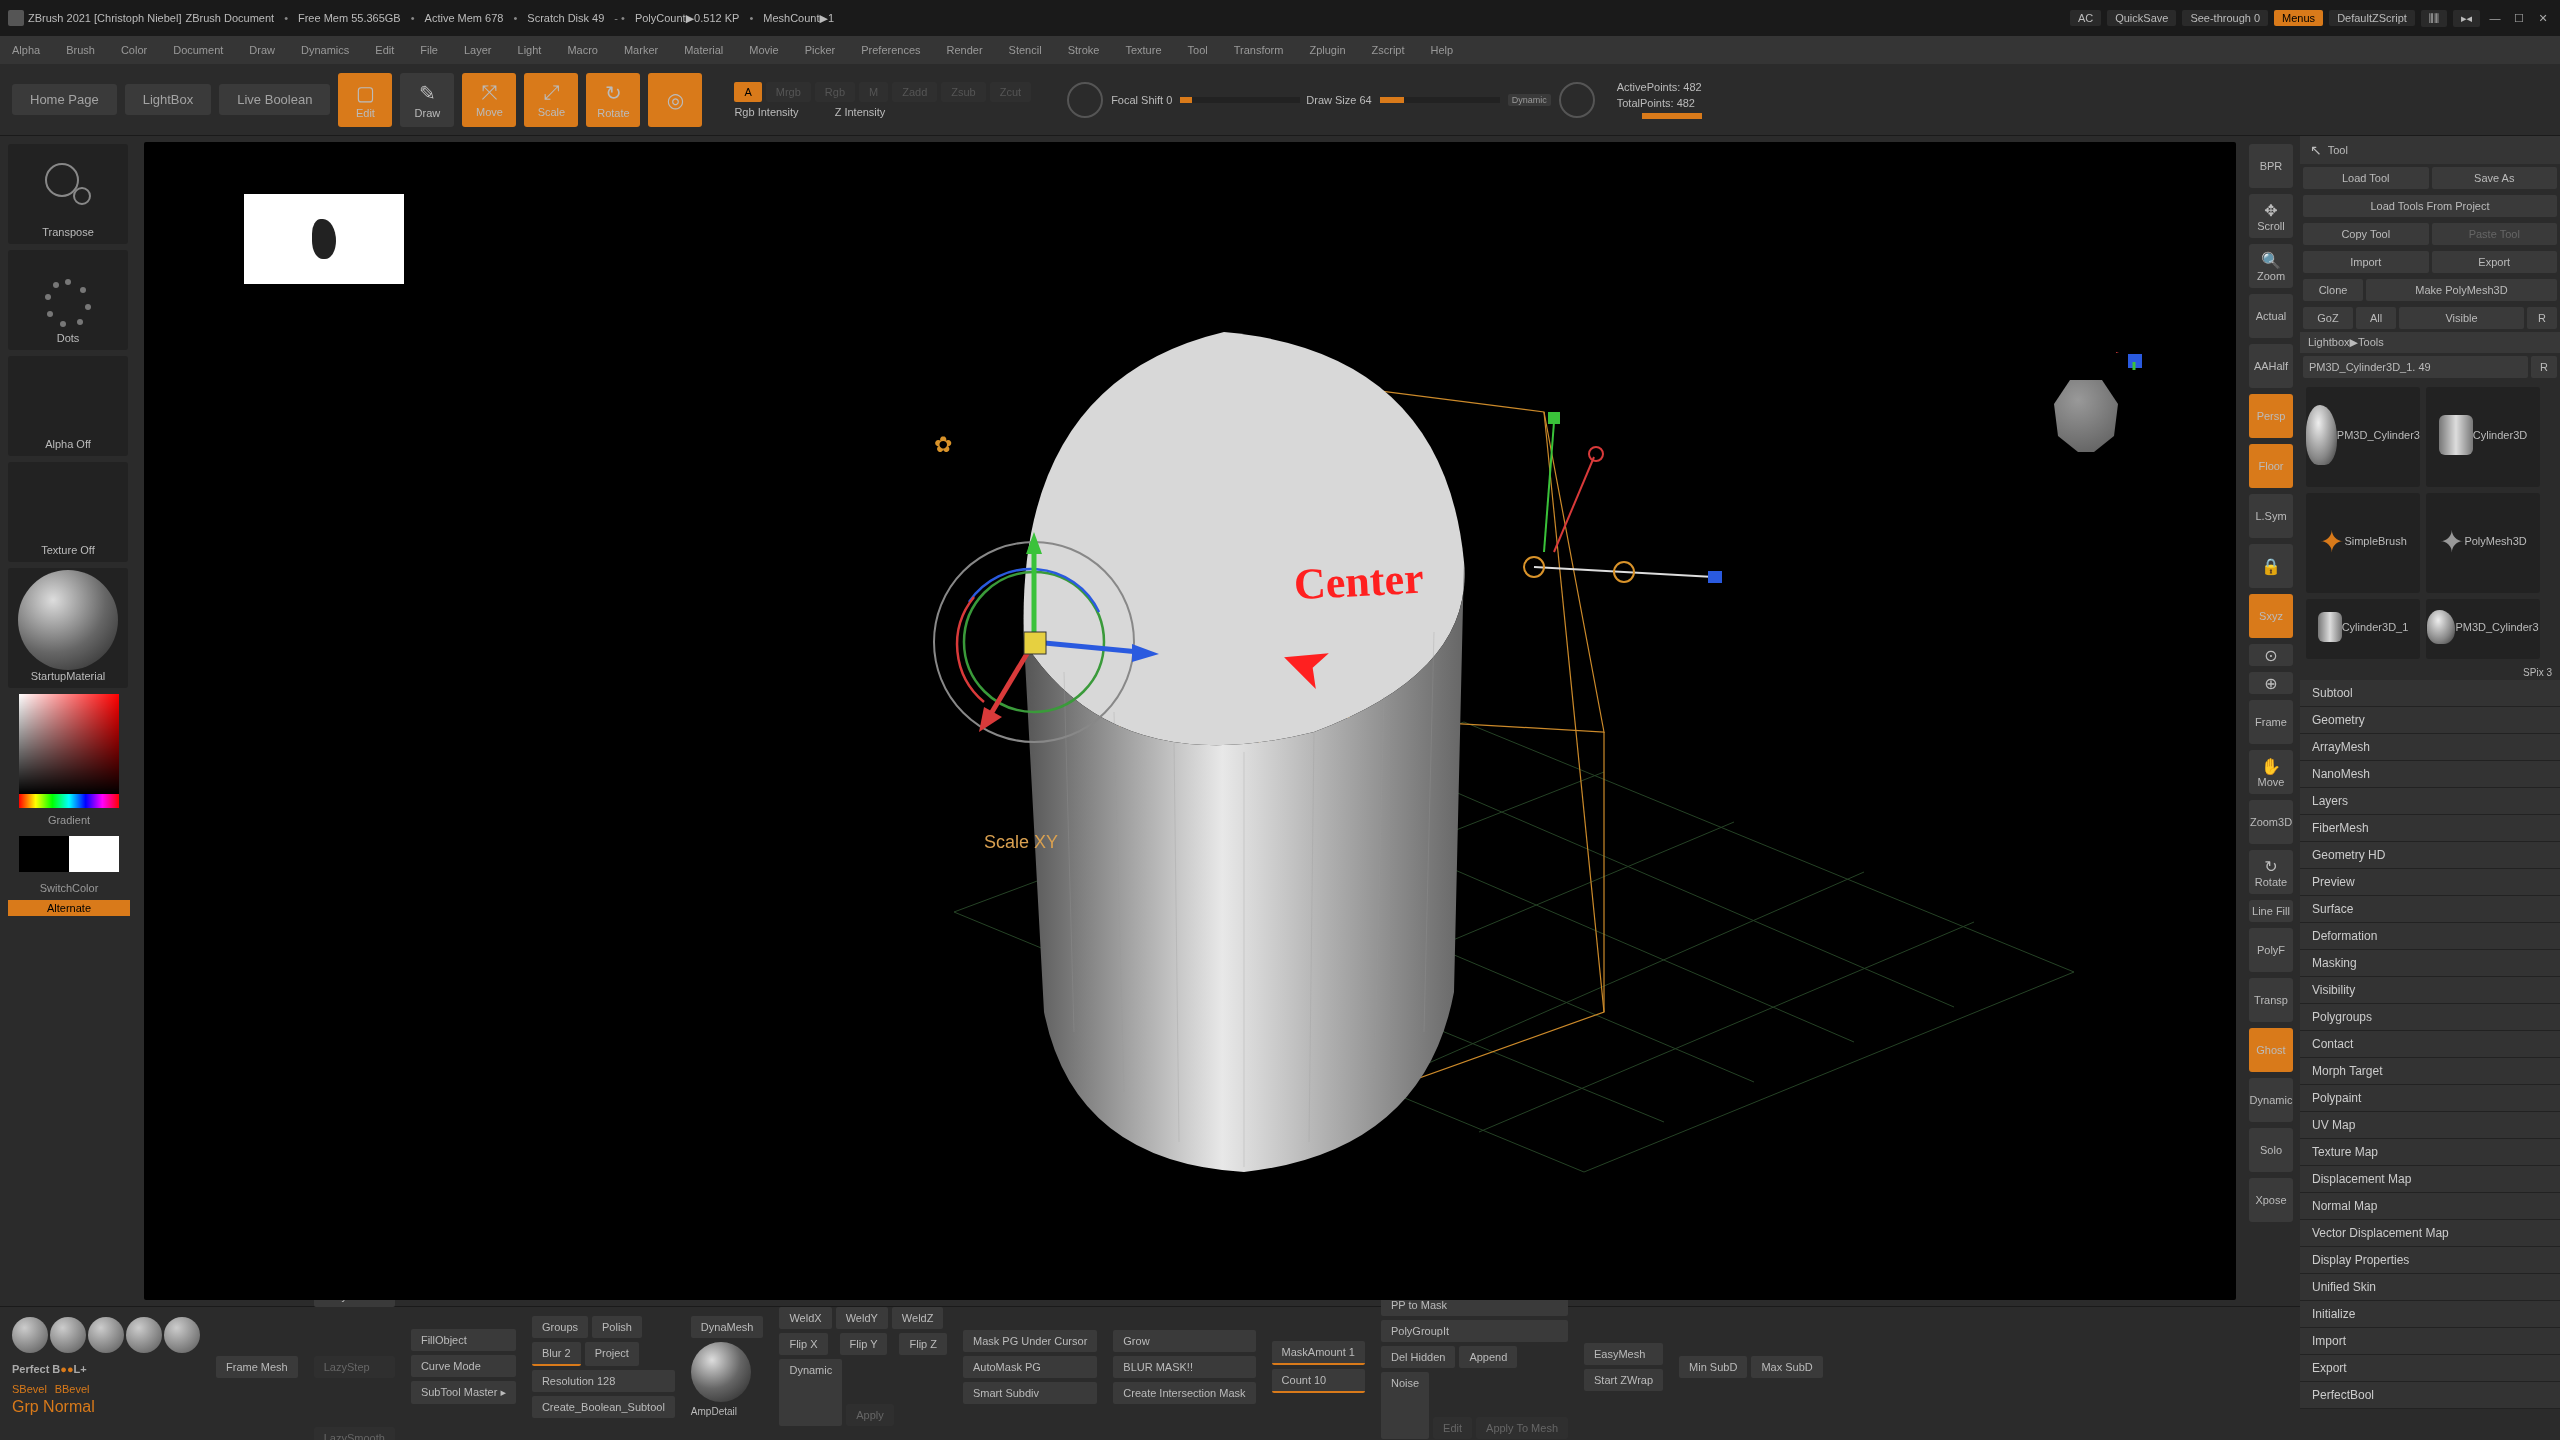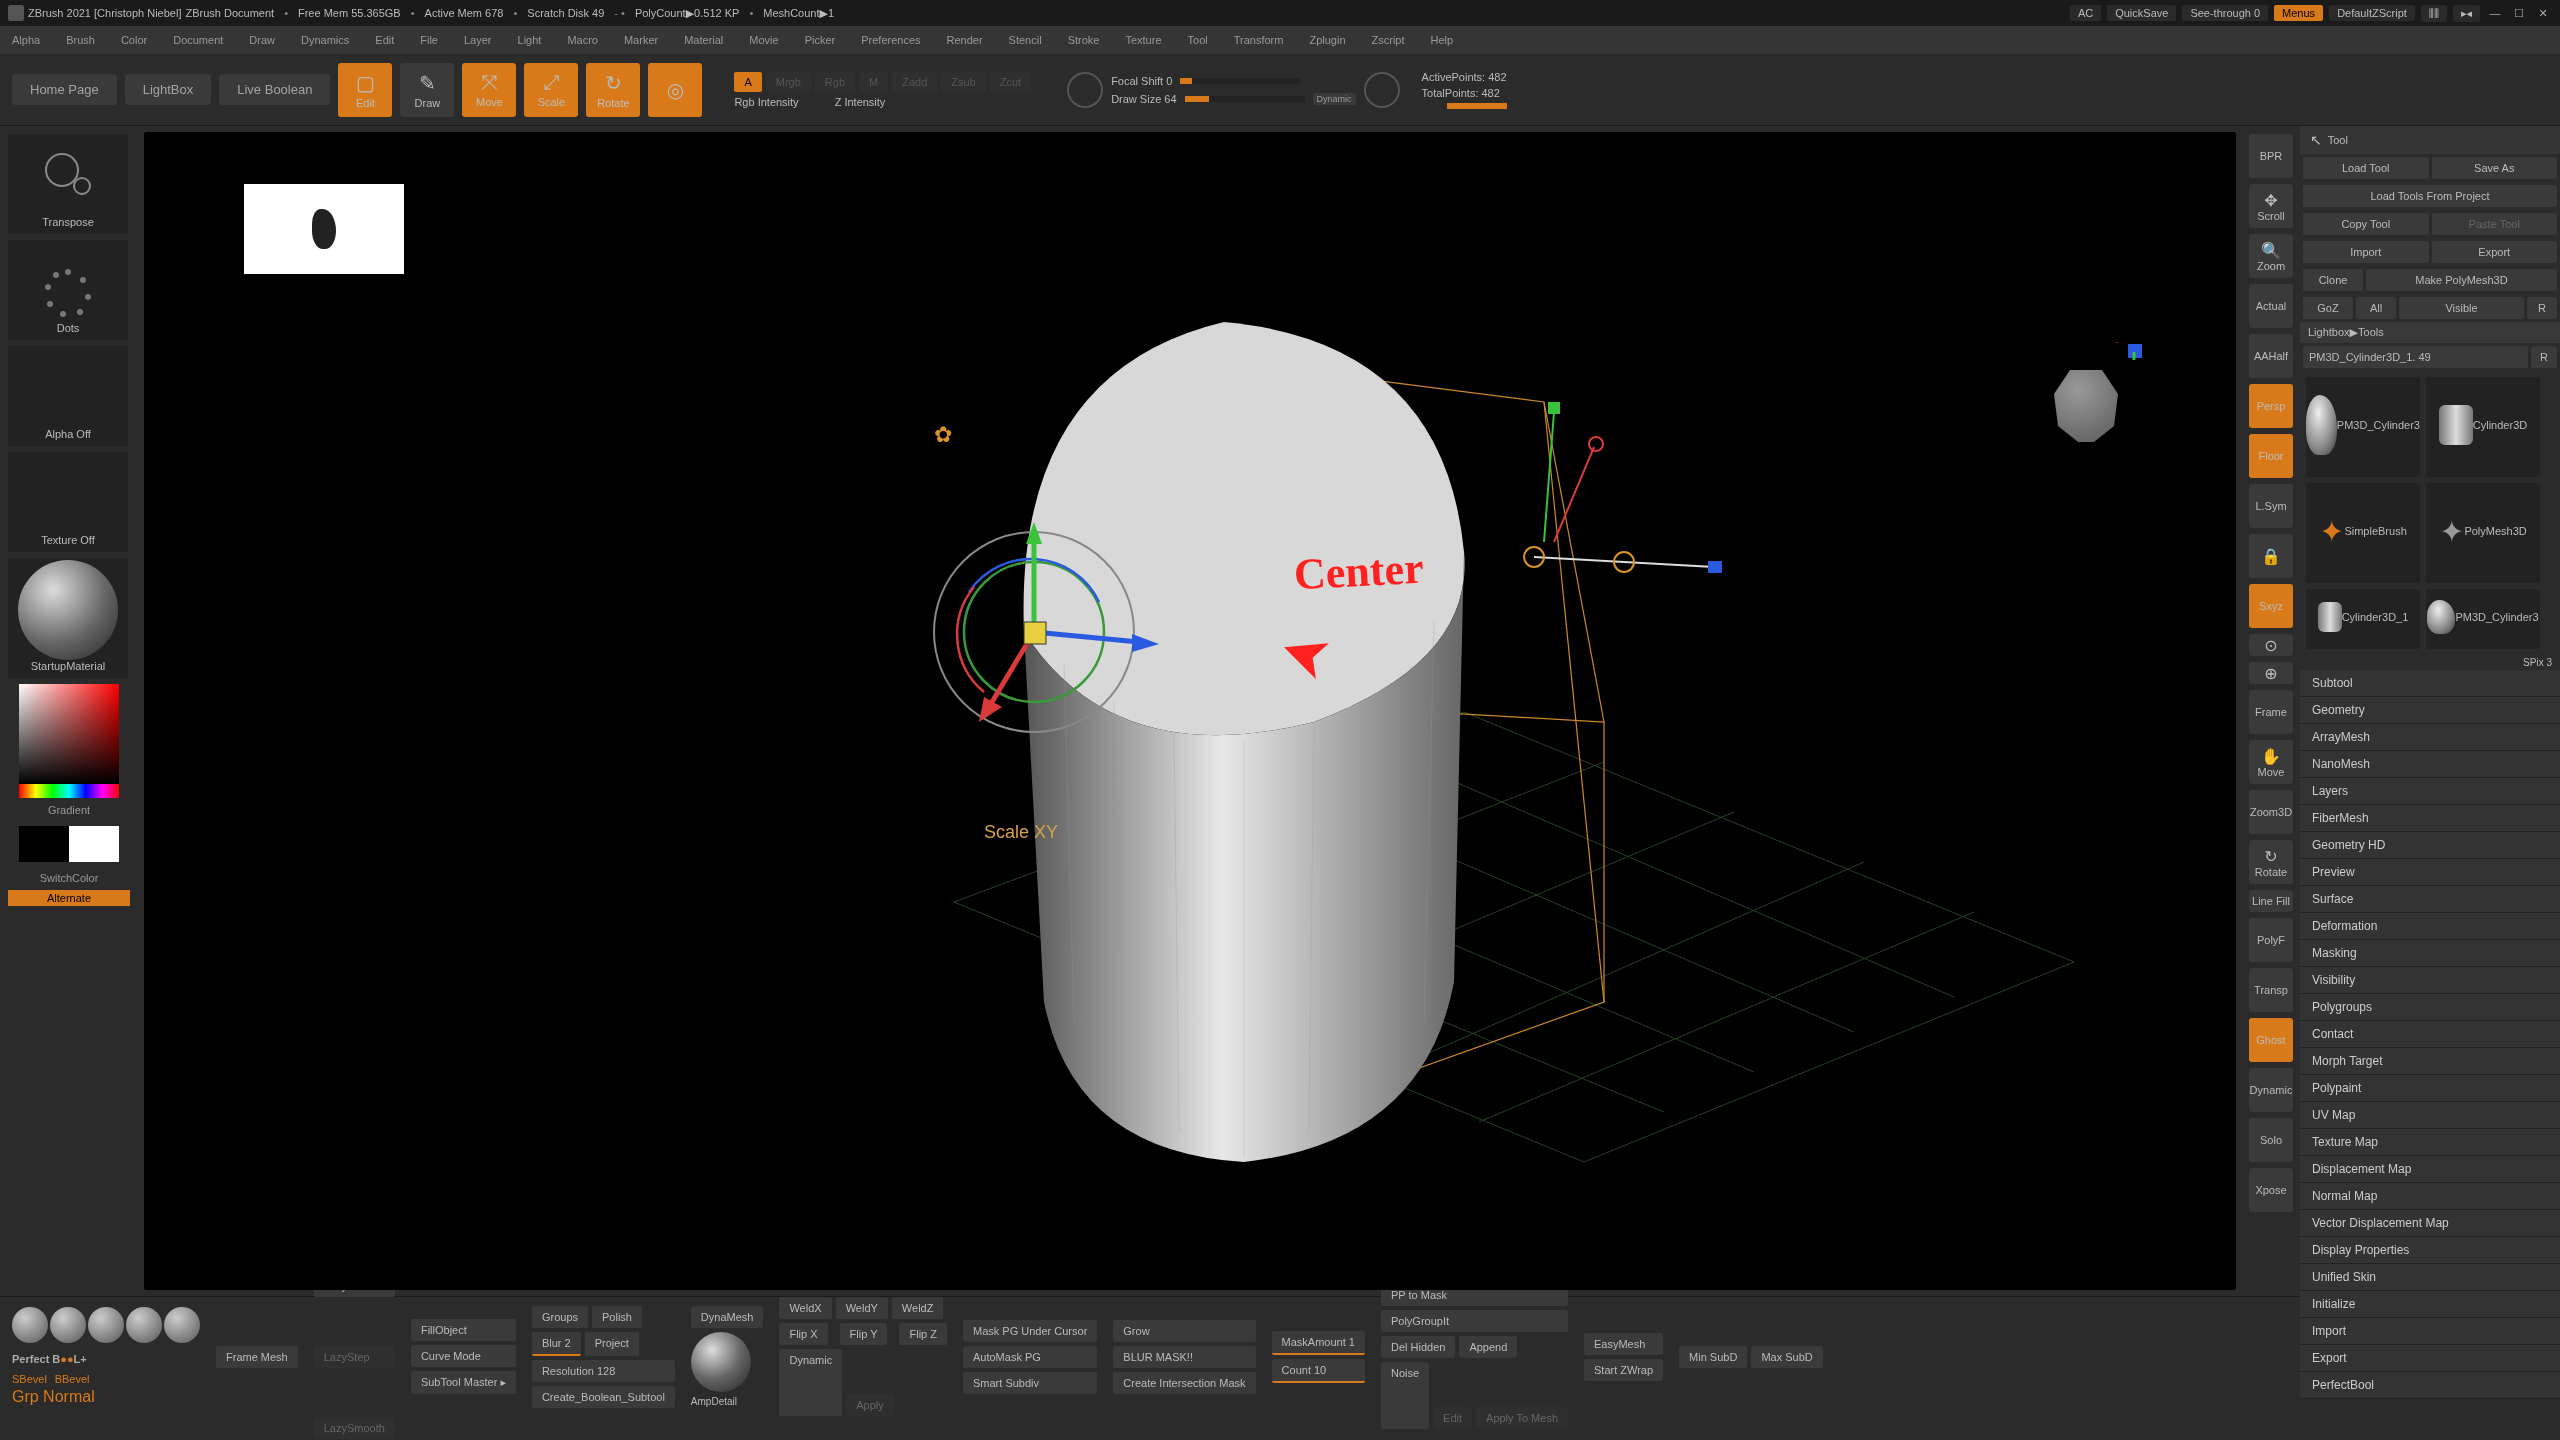--- a/index.html
+++ b/index.html
@@ -1,35 +1,35 @@
 <!DOCTYPE html>
 <html><head>
 <meta charset="utf-8">
 <style>
 * { margin:0; padding:0; box-sizing:border-box; font-family:Tahoma,Arial,sans-serif; font-size:11px; color:#bbb; user-select:none; }
 body { background:#2b2b2b; width:2560px; height:1440px; overflow:hidden; position:relative; }
-.titlebar { height:26px; background:#1a1a1a; display:flex; align-items:center; padding:0 8px; font-size:12px; }
+.titlebar { height:36px; background:#1a1a1a; display:flex; align-items:center; padding:0 8px; font-size:12px; }
 .titlebar .left { display:flex; gap:4px; align-items:center; flex:1; }
 .titlebar .zlogo { width:16px; height:16px; background:#555; border-radius:2px; }
 .titlebar .dot { margin:0 6px; color:#888; }
 .titlebar .right { display:flex; gap:6px; align-items:center; }
 .titlebar .right span { padding:2px 8px; background:#2a2a2a; border-radius:2px; font-size:11px; }
 .titlebar .right .orange { background:#d97a1a; color:#000; }
 .titlebar .winbtn { width:18px; height:18px; display:flex; align-items:center; justify-content:center; color:#aaa; cursor:pointer; }
 .menubar { height:28px; background:#353535; display:flex; align-items:center; padding:0 12px; gap:26px; font-size:12px; }
 .menubar span { color:#999; cursor:pointer; }
 .topshelf { height:72px; background:#2b2b2b; display:flex; align-items:center; padding:0 12px; gap:8px; border-bottom:1px solid #1a1a1a; }
 .pillbtn { padding:8px 18px; background:#3a3a3a; border-radius:3px; color:#a3a3a3; cursor:pointer; font-size:13px; }
 .iconbtn { width:54px; height:54px; background:#3a3a3a; border-radius:3px; display:flex; flex-direction:column; align-items:center; justify-content:center; gap:2px; cursor:pointer; font-size:10px; }
 .iconbtn.active { background:#d97a1a; color:#000; }
 .iconbtn .ico { font-size:20px; }
 .smallchip { padding:4px 10px; background:#3a3a3a; border-radius:2px; font-size:11px; color:#999; }
 .smallchip.orange { background:#d97a1a; color:#000; }
 .smallchip.dim { background:#2f2f2f; color:#555; }
-.sliderblock { display:flex; flex-direction:column; gap:6px; }
+.sliderblock { display:flex; gap:6px; }
 .sliderrow { display:flex; align-items:center; gap:8px; font-size:11px; }
 .slider { width:120px; height:6px; background:#222; position:relative; }
 .slider .fill { height:100%; background:#d97a1a; }
 .statblock { display:flex; flex-direction:column; gap:4px; font-size:11px; margin-left:14px; }
 .dialico { width:36px; height:36px; border:2px solid #555; border-radius:50%; position:relative; }
 
 .main { display:flex; height:1170px; }
 .sidebar-left { width:138px; background:#2b2b2b; padding:8px; display:flex; flex-direction:column; gap:6px; }
 .sidebar-left .sq { width:120px; height:100px; background:#222; border-radius:3px; display:flex; flex-direction:column; align-items:center; justify-content:flex-end; padding-bottom:6px; font-size:11px; position:relative; }
 .sidebar-left .dotring { width:60px; height:60px; position:relative; }

